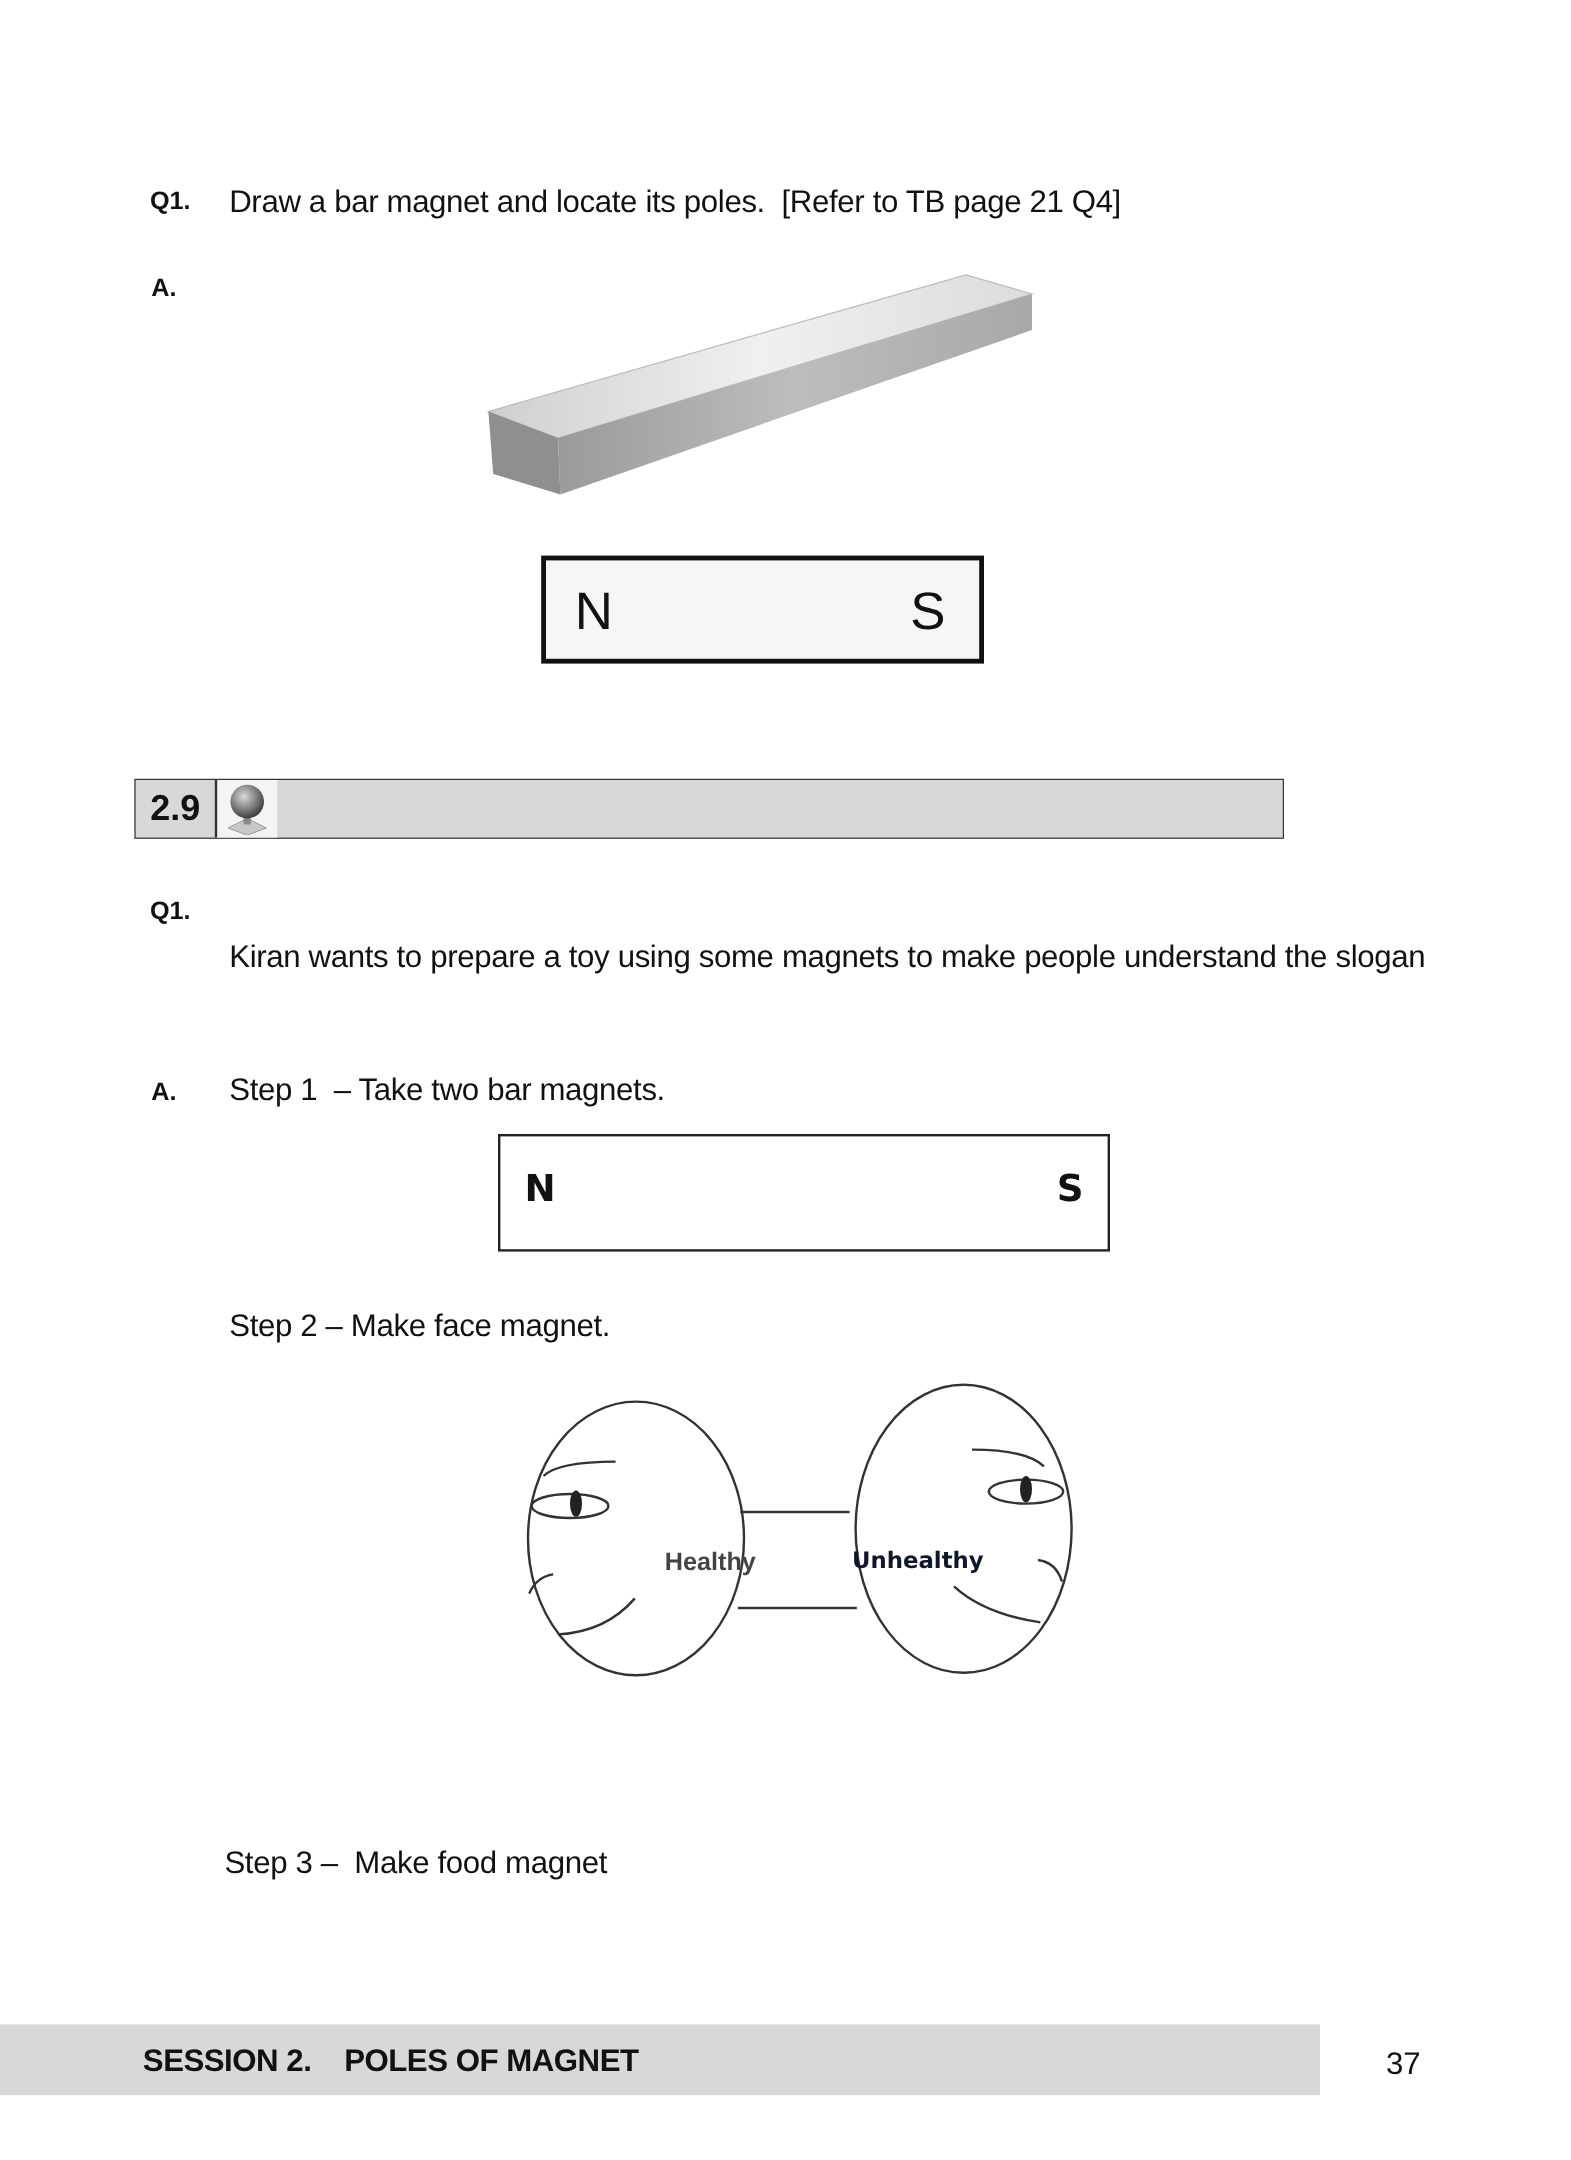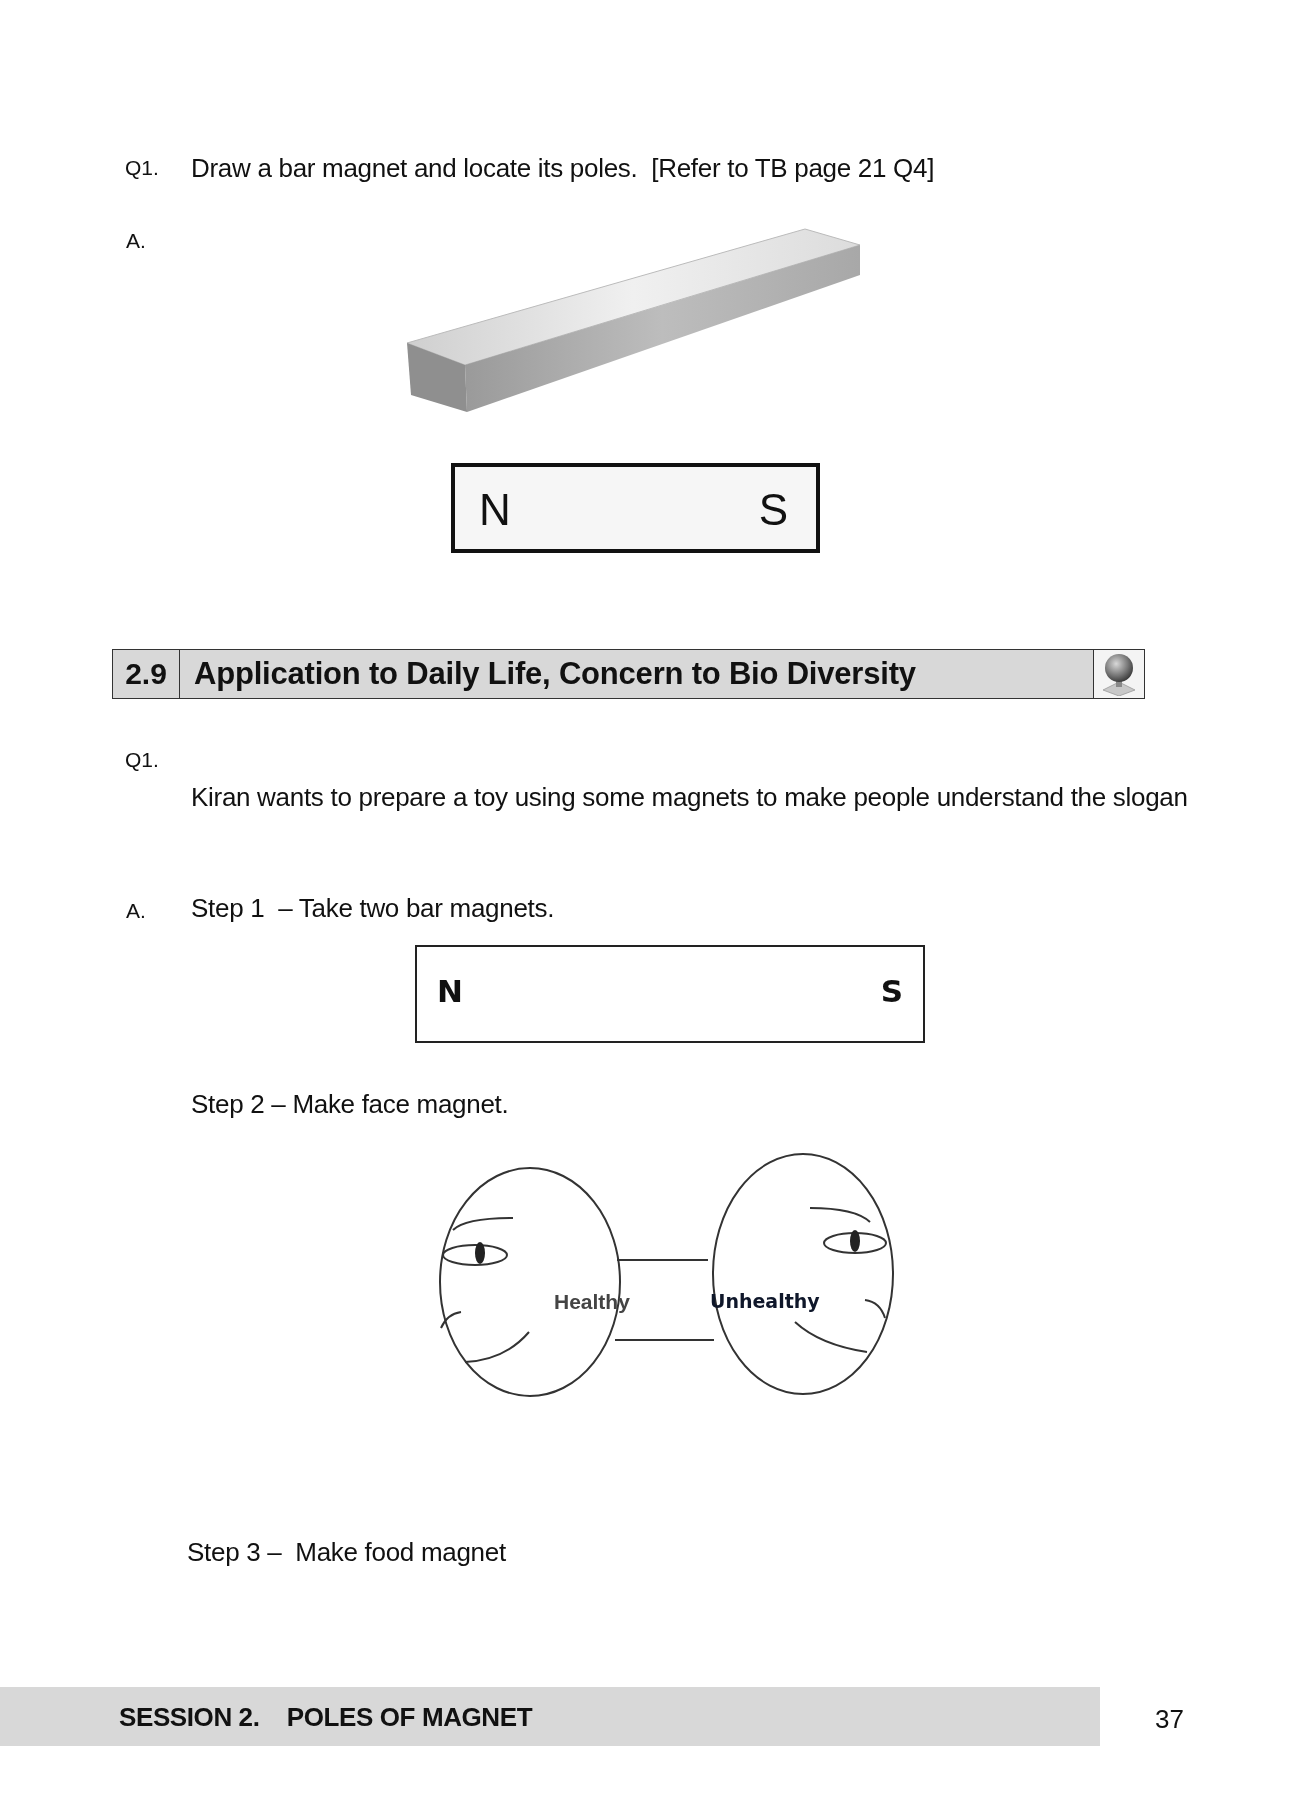--- a/index.html
+++ b/index.html
@@ -1,30 +1,30 @@
 <!DOCTYPE html>
 <html><head>
 <meta charset="utf-8">
 <style>
   html, body { margin: 0; padding: 0; background: #ffffff; }
   body {
     width: 1309px; height: 1800px; position: relative; overflow: hidden;
     font-family: "Liberation Sans", sans-serif; color: #111;
   }
   .abs { position: absolute; }
-  .qlabel { font-weight: normal; font-size: 21px; }
+  .qlabel { font-weight: bold; font-size: 21px; }
   .body-text { font-size: 26px; line-height: 37px; letter-spacing: -0.3px; }
   .magnet-photo { left: 385px; top: 215px; width: 510px; height: 390px; }
   .ns-box-1 {
     left: 451px; top: 463px; width: 369px; height: 90px;
     border: 4px solid #111; box-sizing: border-box; background: #f6f6f6;
   }
   .ns-box-1 .pole { position: absolute; top: 18px; font-size: 44px; color: #111; }
   .section-bar {
-    left: 112px; top: 649px; width: 1033px; height: 50px;
+    left: 112px; top: 649px; width: 958px; height: 50px;
     border: 1.5px solid #333; box-sizing: border-box; background: #d8d8d8; display: flex;
   }
   .section-num {
     width: 66px; border-right: 1.5px solid #333; display: flex; align-items: center; justify-content: center;
     font-weight: bold; font-size: 30px;
   }
   .section-title {
     flex: 1; display: flex; align-items: center; padding-left: 14px;
     font-weight: bold; font-size: 31px; letter-spacing: -0.2px;
   }
@@ -69,21 +69,20 @@
   <polygon points="22,128 80,150 82,197 26,180" fill="#8f8f8f"></polygon>
 </svg>
 
 <div class="abs ns-box-1">
   <span class="pole" style="left:24px;">N</span>
   <span class="pole" style="right:28px;">S</span>
 </div>
 
 <div class="abs section-bar">
   <div class="section-num">2.9</div>
-  <div class="section-title">Application to Daily Life, Concern to Bio Diversity</div>
   <div class="section-icon">
     <svg width="40" height="44" viewBox="0 0 40 44">
       <defs>
         <radialGradient id="globe" cx="0.4" cy="0.35" r="0.7">
           <stop offset="0" stop-color="#d8d8d8"></stop>
           <stop offset="0.6" stop-color="#777"></stop>
           <stop offset="1" stop-color="#333"></stop>
         </radialGradient>
       </defs>
       <polygon points="4,38 20,30 36,38 20,44" fill="#c8c8c8" stroke="#999" stroke-width="0.8"></polygon>

